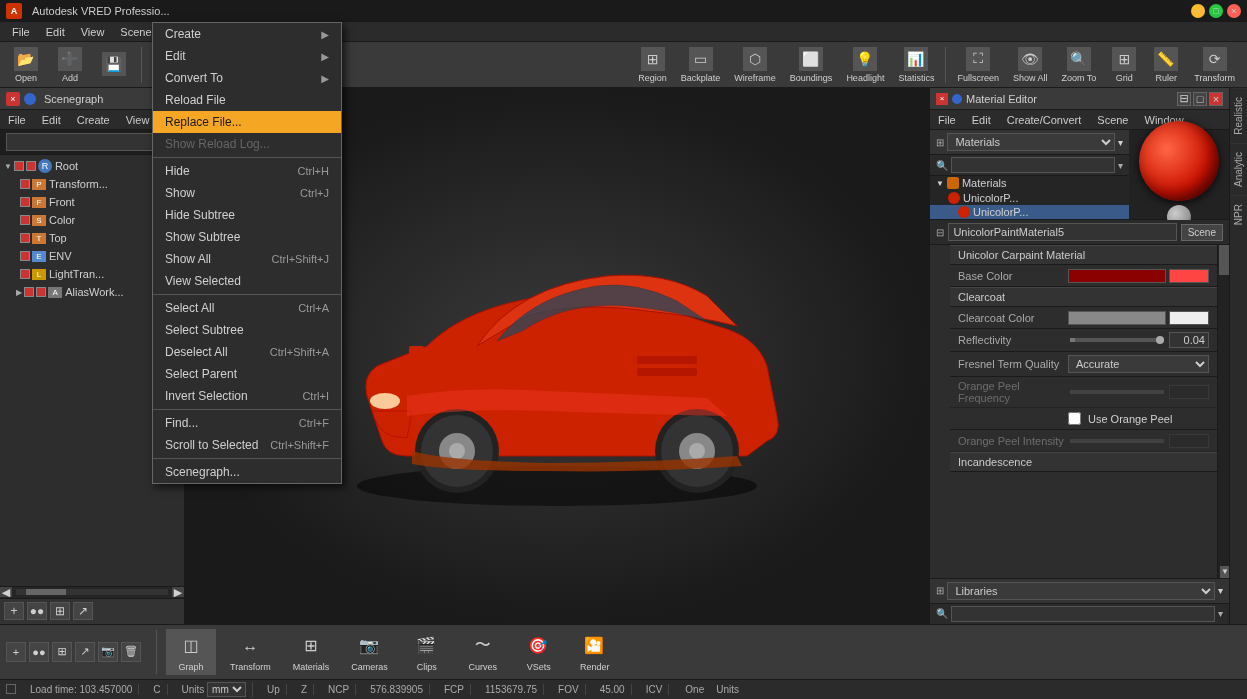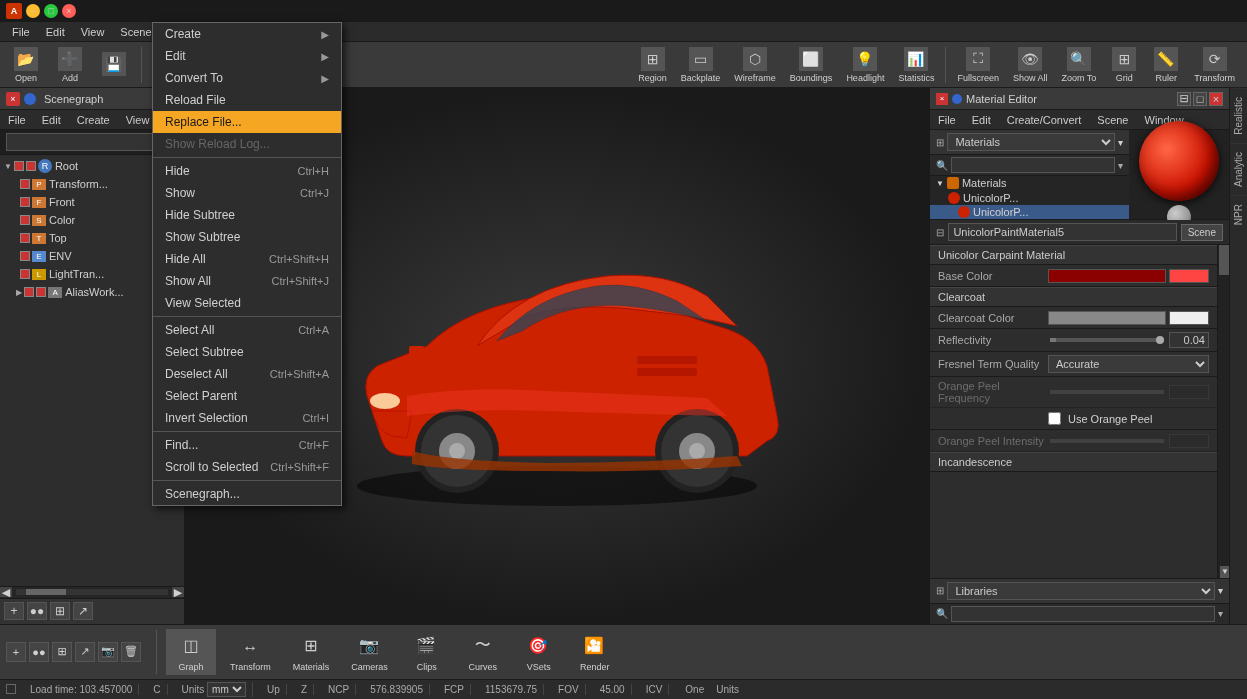--- a/index.html
+++ b/index.html
@@ -428,20 +428,21 @@
     #mat-scroll-thumb {
       width: 10px; height: 30px; background: #555;
       position: absolute; top: 0; left: 1px;
     }
 
     
     #mat-properties-area {
       display: flex;
       flex: 1;
       overflow: hidden;
+      margin-left: 20px;
     }
 
     
     
 
     .vred-logo {
       width: 16px; height: 16px;
       background: #cc3300;
       display: inline-flex; align-items: center; justify-content: center;
       font-size: 9px; color: white; font-weight: bold;
@@ -474,20 +475,21 @@
     .small-sphere {
       width: 30px; height: 30px; border-radius: 50%;
       background: radial-gradient(circle at 35% 35%, #ccc, #999 60%, #555);
     }
   </style>
 </head>
 <body>
 
 <div id="titlebar">
   <div class="vred-logo">A</div>
+  <span class="title-text">Autodesk VRED Professio...</span>
   <div class="win-controls">
     <div class="win-btn min">−</div>
     <div class="win-btn max">□</div>
     <div class="win-btn close">×</div>
   </div>
 </div>
 
 <div style="display:flex; flex-direction:column; height:677px; position:relative;">
 
   <div id="menubar">
@@ -981,24 +983,20 @@
       <span>Show</span>
       <span class="dd-shortcut">Ctrl+J</span>
     </div>
     <div class="dd-item">
       <span>Hide Subtree</span>
     </div>
     <div class="dd-item">
       <span>Show Subtree</span>
     </div>
     <div class="dd-item">
-      <span>Hide All</span>
-      <span class="dd-shortcut">Ctrl+Shift+H</span>
-    </div>
-    <div class="dd-item">
       <span>Show All</span>
       <span class="dd-shortcut">Ctrl+Shift+J</span>
     </div>
     <div class="dd-item">
       <span>View Selected</span>
     </div>
     <div class="dd-separator"></div>
     <div class="dd-item">
       <span>Select All</span>
       <span class="dd-shortcut">Ctrl+A</span>

